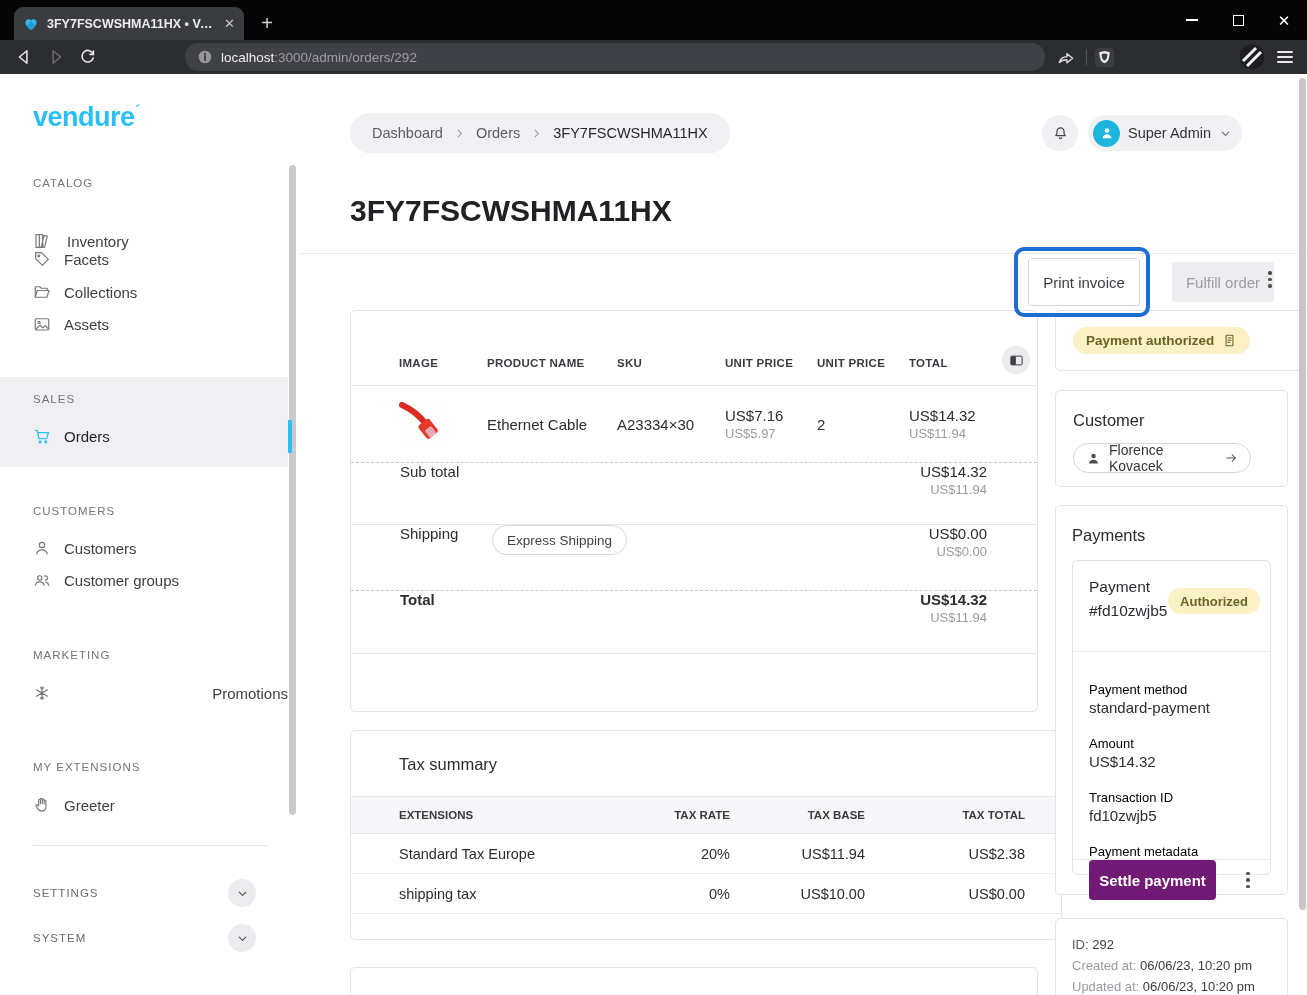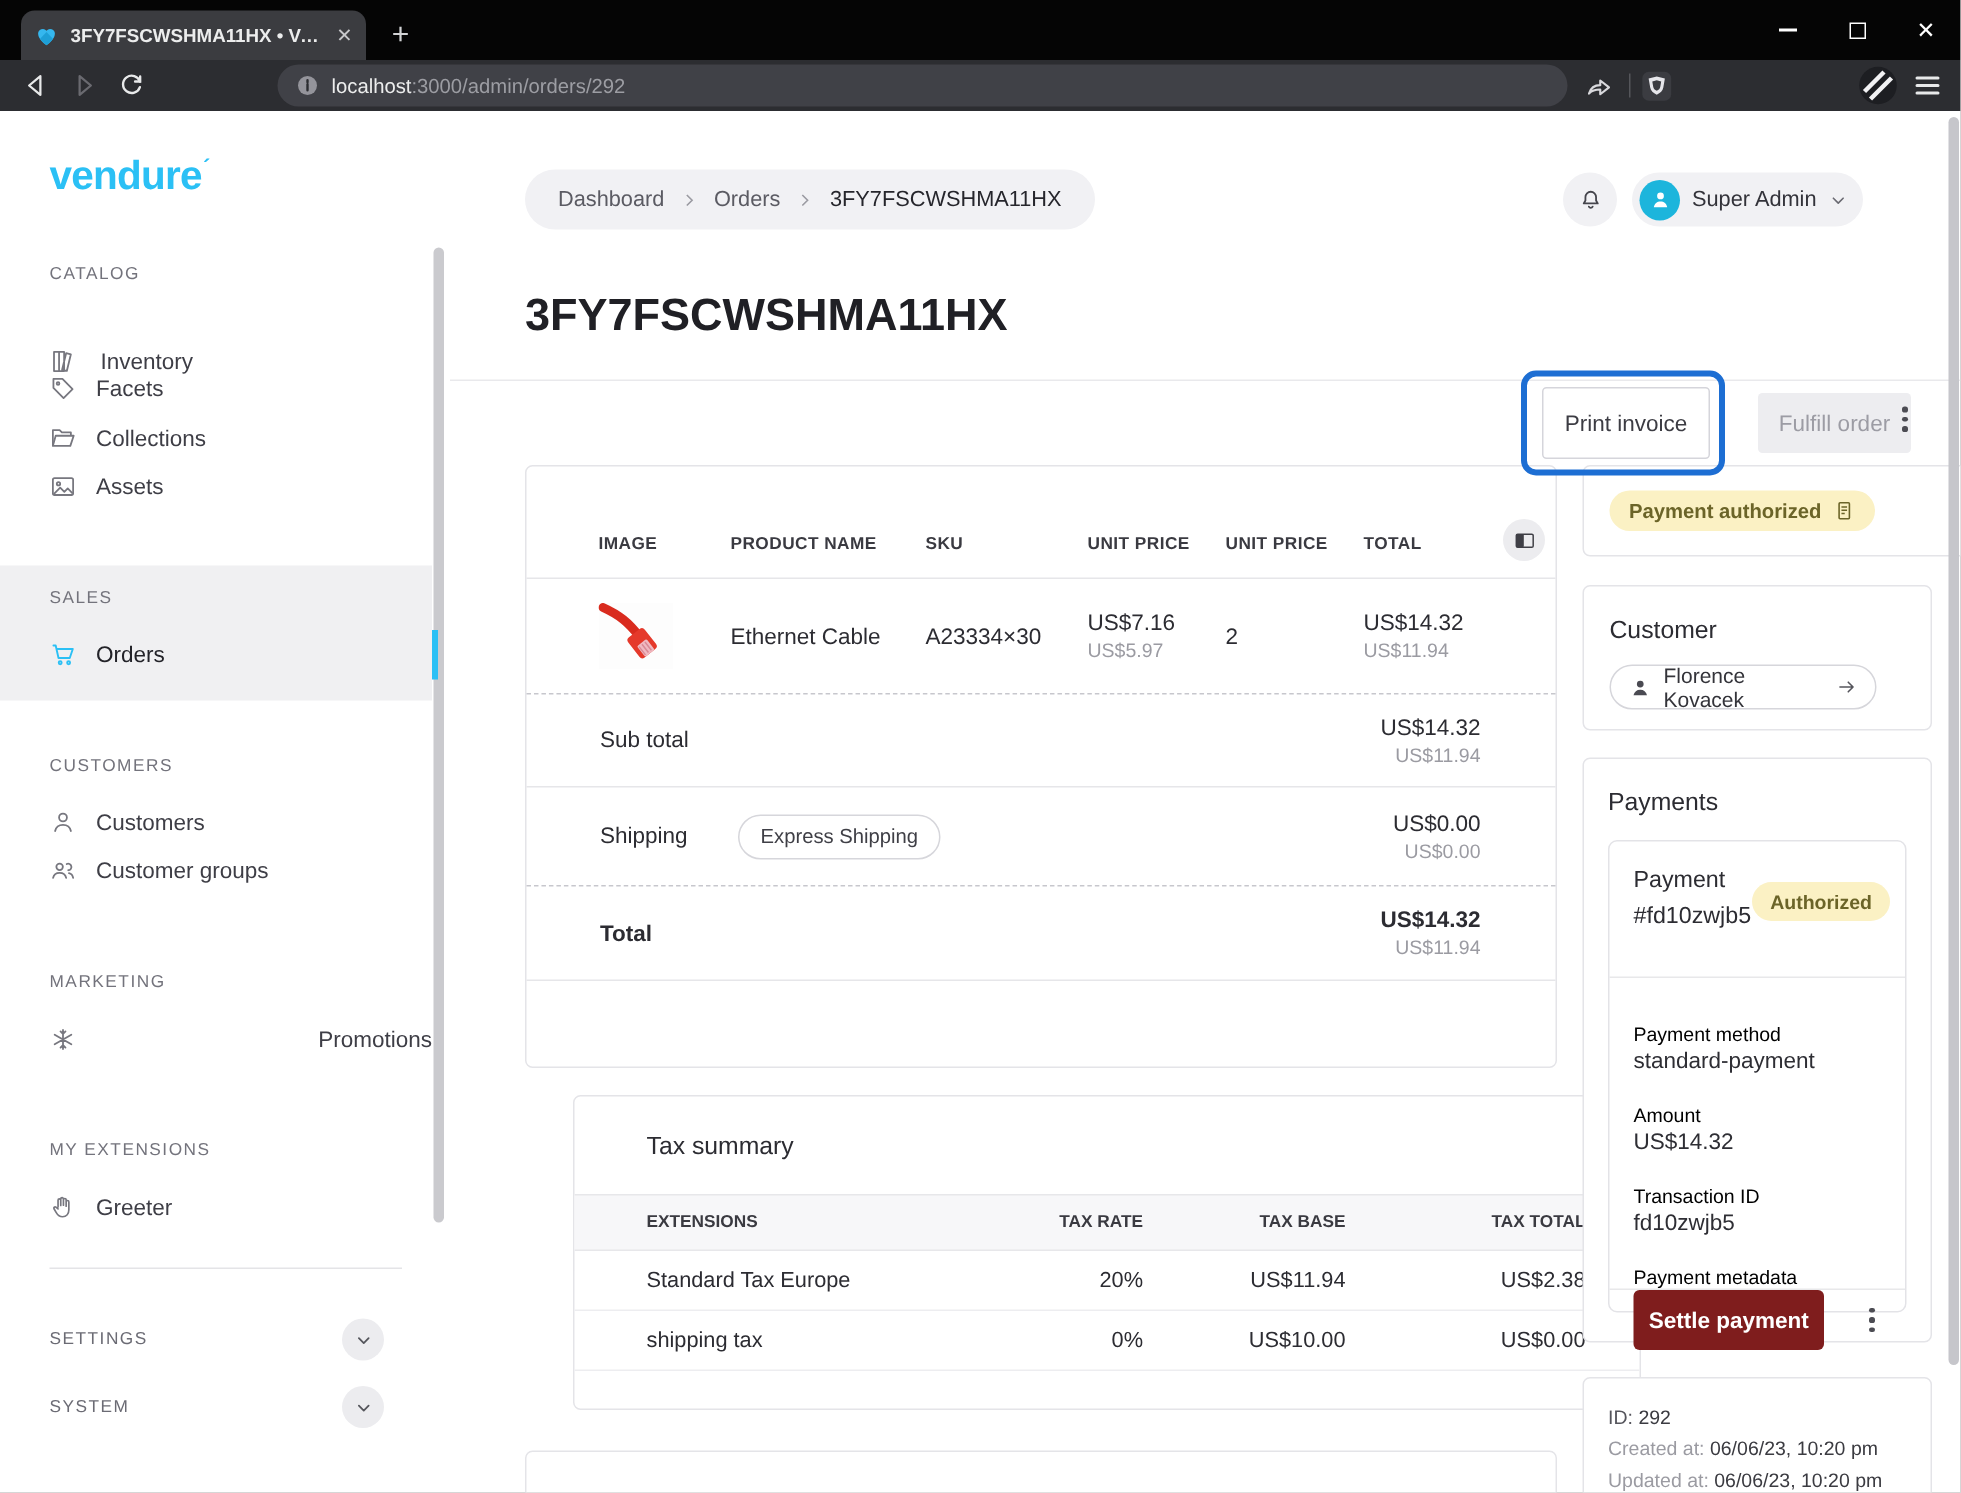--- a/index.html
+++ b/index.html
@@ -80,32 +80,32 @@
   .ol-card { left:50px; top:236px; width:688px; height:402px; }
   .ol-grid { display:grid; grid-template-columns:88px 130px 108px 92px 92px 1fr; padding-left:48px; padding-right:56px; align-items:center; }
   .ol-head { height:75px; align-items:end; padding-bottom:16px; border-bottom:1px solid #e6e6e9; }
   .ol-head span { font-size:11.5px; font-weight:700; color:#3a3a41; letter-spacing:0.3px; }
   .cols-btn { position:absolute; right:7px; top:35px; width:28px; height:28px; border-radius:50%;
               background:#ececef; display:flex; align-items:center; justify-content:center; color:#3f3f46; }
   .ol-row { height:77px; border-bottom:1px dashed #c7c7cd; }
   .cell-main { font-size:15px; color:#2c2c32; }
   .cell-sub { font-size:13px; color:#9b9ba2; margin-top:2px; }
   .thumb { width:50px; height:44px; }
-  .sum-row { display:flex; align-items:center; padding:0 50px 0 49px; }
+  .sum-row { display:flex; padding:0 50px 0 49px; }
   .sum-label { font-size:15px; color:#2c2c32; width:92px; }
   .sum-amount { margin-left:auto; text-align:right; }
   .chip { height:30px; border:1px solid #d6d6db; border-radius:15px; display:inline-flex; align-items:center;
           padding:0 14px; font-size:13.5px; color:#3f3f46; background:#fff; }
   .row-subtotal { height:62px; border-bottom:1px solid #e6e6e9; }
   .row-shipping { height:66px; border-bottom:1px dashed #c7c7cd; }
   .row-total { height:63px; border-bottom:1px solid #e6e6e9; }
   .bold { font-weight:700; }
 
   
-  .tax-card { left:50px; top:656px; width:712px; height:210px;margin-left:32px; }
+  .tax-card { left:50px; top:656px; width:712px; height:210px; }
   .tax-title { padding:24px 0 0 48px; font-size:16.5px; color:#2c2c32; }
   .tax-grid { display:grid; grid-template-columns:1fr 110px 135px 160px; padding:0 36px 0 48px; align-items:center; }
   .tax-head { margin-top:22px; height:38px; background:#f7f7f9; border-top:1px solid #e7e7ea; border-bottom:1px solid #e7e7ea; }
   .tax-head span { font-size:11.5px; font-weight:700; color:#3a3a41; }
   .tax-row { height:40px; font-size:14.5px; color:#2c2c32; border-bottom:1px solid #ededf0; }
   .t-num { text-align:right; }
 
   .stub-card { left:50px; top:893px; width:688px; height:70px; }
 
   
@@ -121,21 +121,21 @@
   .pay-inner { margin-top:15px; border:1px solid #e3e3e7; border-radius:6px; height:315px; position:relative;
                display:flex; flex-direction:column; }
   .pay-head { padding:14px 12px 28px 16px; border-bottom:1px solid #e8e8ea; position:relative; }
   .pay-head-line { font-size:15.5px; color:#2c2c32; line-height:24px; }
   .badge-auth { position:absolute; right:10px; top:27px; height:26px; background:#fbf1c4; border-radius:13px;
                 display:inline-flex; align-items:center; padding:0 12px; font-size:13px; font-weight:700; color:#6b6428; }
   .pay-body { padding:10px 16px 0; flex:1; border-bottom:1px solid #e8e8ea; }
   .f-label { font-size:13px; color:#000000; margin-top:20px; }
   .f-value { font-size:15px; color:#2e2e34; margin-top:2px; }
   .pay-foot { height:64px; display:flex; align-items:center; padding:0 16px; gap:30px; }
-  .btn-settle { width:127px; height:40px; background:#7f1d1d; color:#fff; font-weight:700; font-size:15px;
+  .btn-settle { width:127px; height:40px; background:#701a75; color:#fff; font-weight:700; font-size:15px;
                 border:none; border-radius:4px; display:flex; align-items:center; justify-content:center; cursor:pointer; }
   .meta-card { left:755px; top:844px; width:233px; height:90px; padding:15px 16px; font-size:13px; line-height:21px; }
   .meta-line { white-space:nowrap; }
   .meta-label { color:#9b9ba2; }
   .meta-label.dark { color:#55555c; }
   .meta-value { color:#3b3b41; font-weight:500; }
 
   .page-scroll { position:absolute; left:1299px; top:78px; width:7px; height:832px; background:#c6c6cb; border-radius:4px; z-index:9; }
 </style>
 </head>

